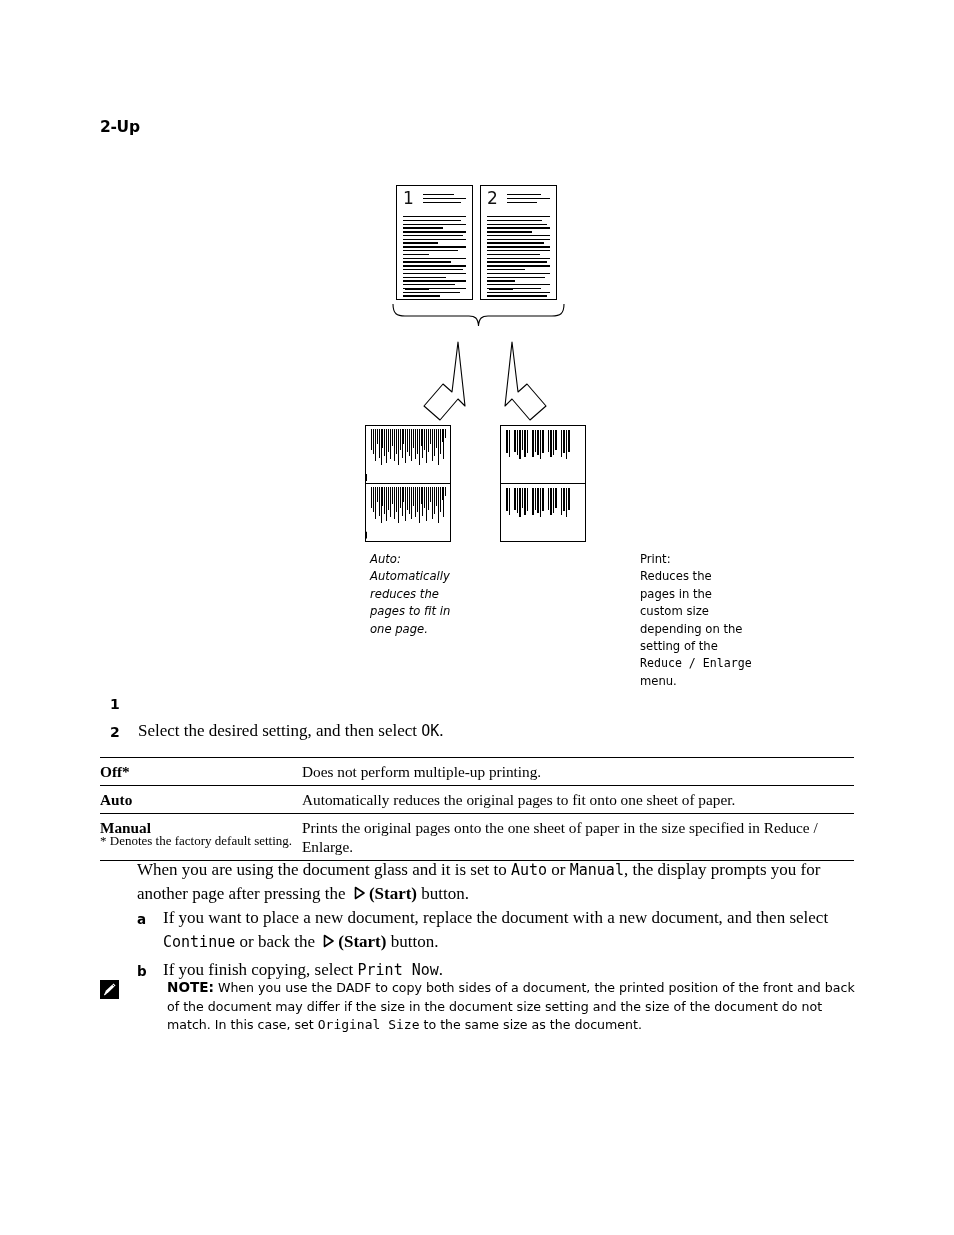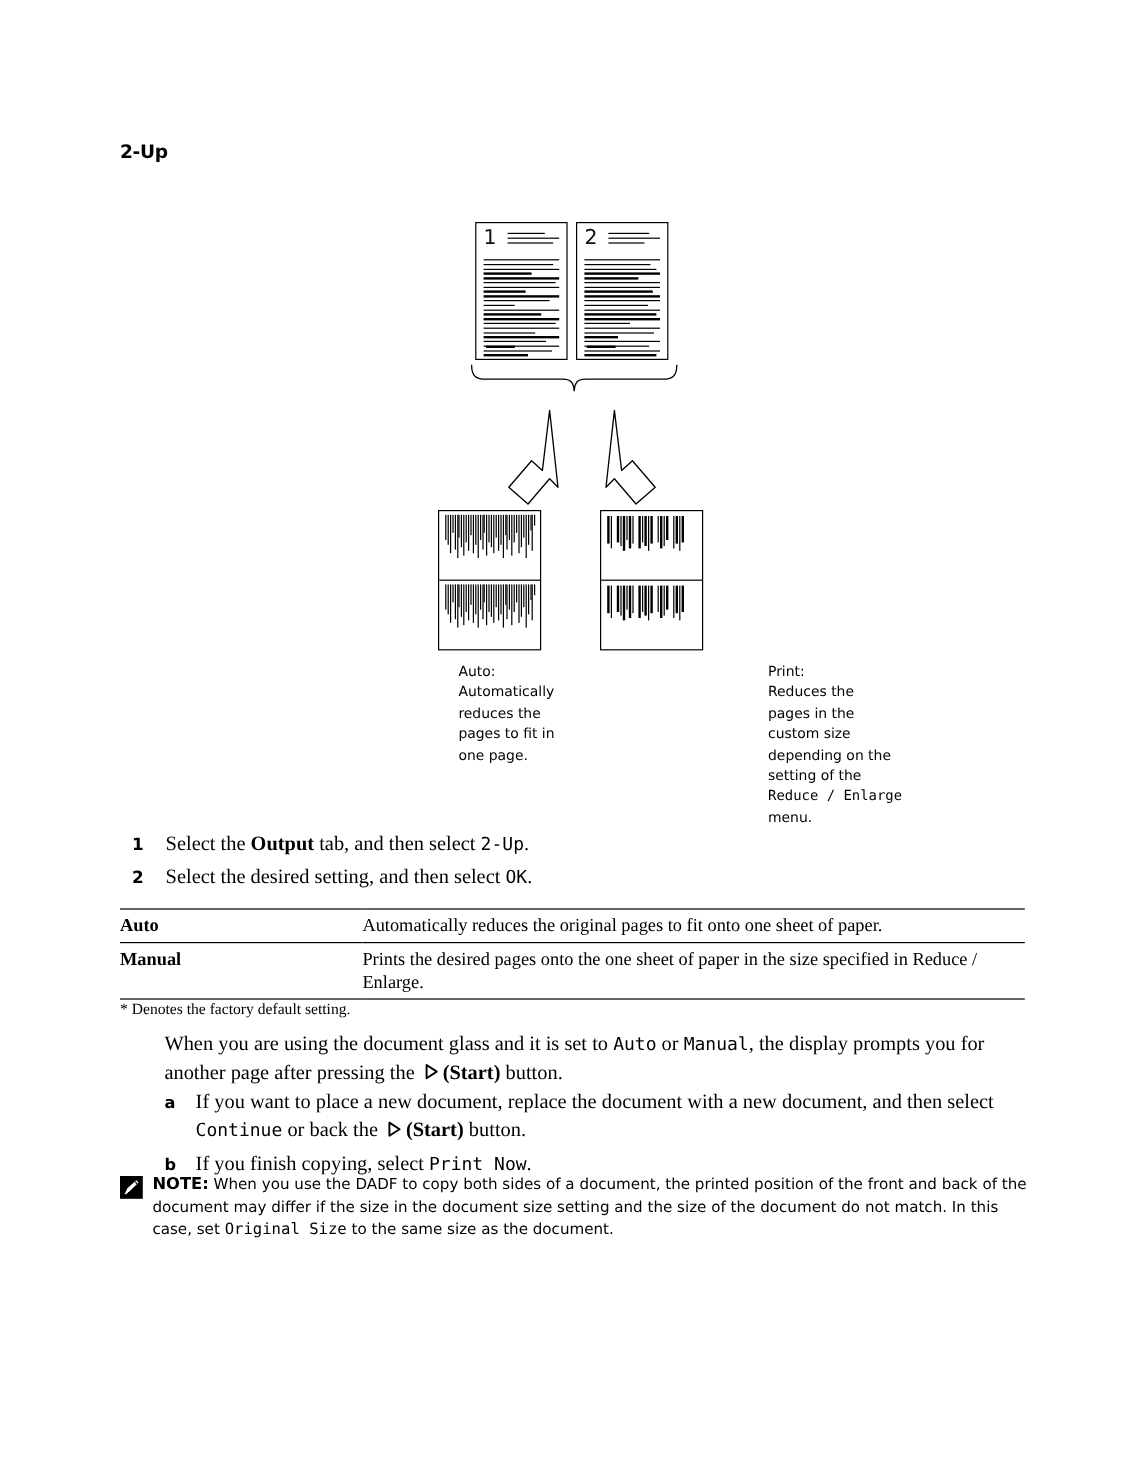--- a/index.html
+++ b/index.html
@@ -169,21 +169,21 @@
 
   .caption {
     position: absolute;
     top: 126px;
     font-family: "DejaVu Sans", sans-serif;
     font-size: 11.6px;
     line-height: 17.4px;
     color: #000;
     width: 120px;
   }
-  .caption.auto { left: 17px; }
+  .caption.auto { left: 5px; font-style: italic; }
   .caption.manual { left: 140px; width: 150px; }
   .mono-c {
     font-family: "DejaVu Sans Mono", monospace;
     font-size: 11.6px;
   }
 
   
   .steps {
     position: absolute;
     left: 110px;
@@ -287,20 +287,21 @@
     background: #000;
     flex: none;
     margin-right: 8px;
     margin-top: 2px;
     position: relative;
   }
   .note-body {
     font-family: "DejaVu Sans", sans-serif;
     font-size: 12.6px;
     line-height: 18.6px;
+    margin-left: 40px;
   }
   .note-lbl { font-weight: bold; font-size: 13.6px; }
   .mono-n {
     font-family: "DejaVu Sans Mono", monospace;
     font-size: 13px;
   }
 
   
   .footer {
     position: absolute;
@@ -581,37 +582,40 @@
           <span>menu.</span>
         </div>
       </div>
 
     </div>
   </div>
 
   <div class="steps">
     <div class="step">
       <div class="step-num">1</div>
-      <div><span>Select the </span><span class="bold-ser">Output</span><span> tab, and then select </span><span class="mono">2-Up</span><span>.</span></div>
     </div>
     <div class="step">
       <div class="step-num">2</div>
       <div><span>Select the desired setting, and then select </span><span class="mono">OK</span><span>.</span></div>
     </div>
   </div>
 
   <table class="tbl">
     <tbody>
       <tr>
+        <td class="c1">Off*</td>
+        <td>Does not perform multiple-up printing.</td>
+      </tr>
+      <tr>
         <td class="c1">Auto</td>
         <td>Automatically reduces the original pages to fit onto one sheet of paper.</td>
       </tr>
       <tr>
         <td class="c1">Manual</td>
-        <td>Prints the desired pages onto the one sheet of paper in the size specified in Reduce / Enlarge.</td>
+        <td>Prints the original pages onto the one sheet of paper in the size specified in Reduce / Enlarge.</td>
       </tr>
     </tbody>
   </table>
   <div class="fnote">* Denotes the factory default setting.</div>
 
   <div class="prose"><span>When you are using the document glass and it is set to </span><span class="mono">Auto</span><span> or </span><span class="mono">Manual</span><span>, the display prompts you for another page after pressing the </span><svg class="tri" width="13" height="14" viewBox="0 0 13 14">
         <path d="M2.5,1.5 L11,7 L2.5,12.5 Z" fill="none" stroke="#000" stroke-width="1.6" stroke-linejoin="round"></path>
       </svg><span class="bold-ser">(Start)</span><span> button.</span></div>
 
   <div class="substeps">

